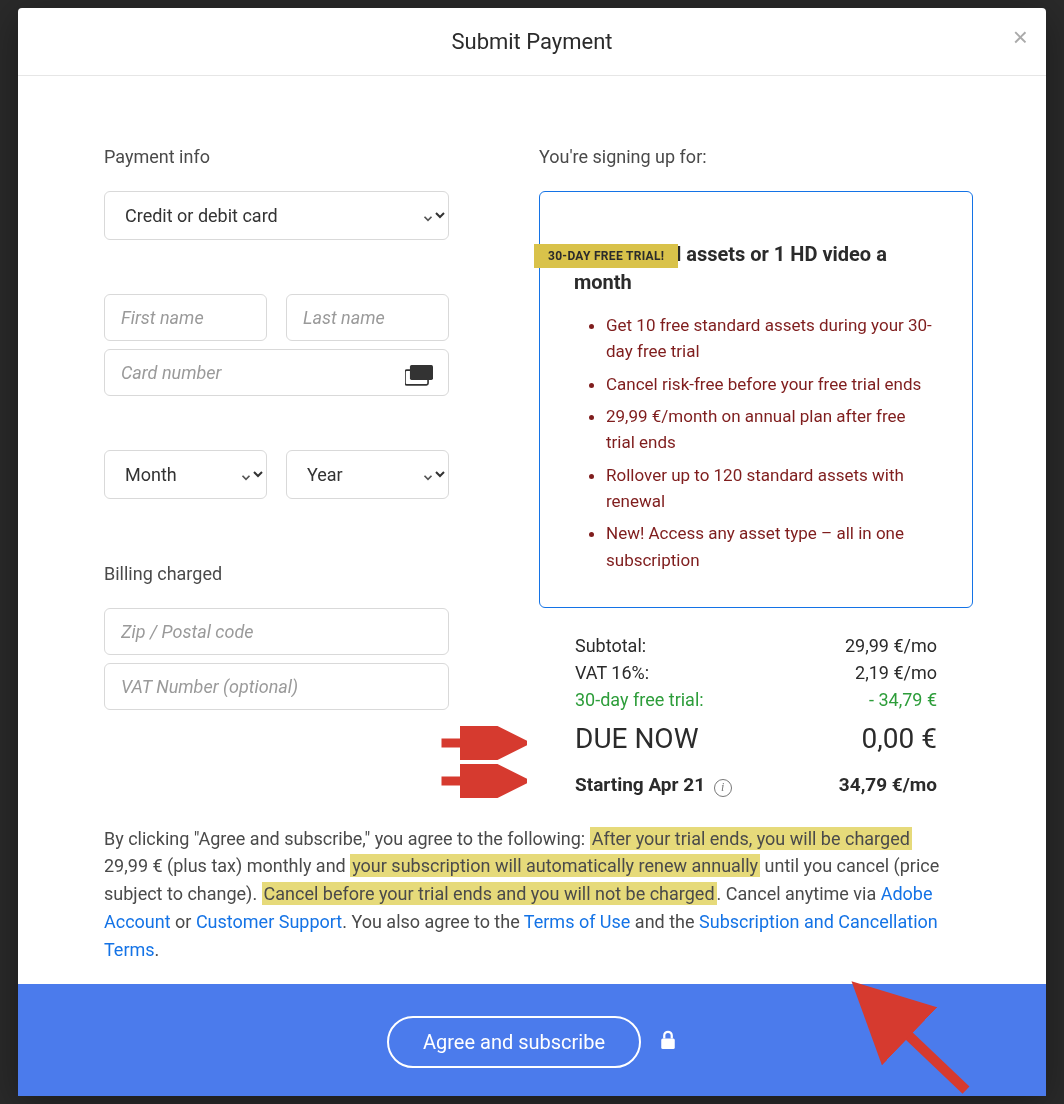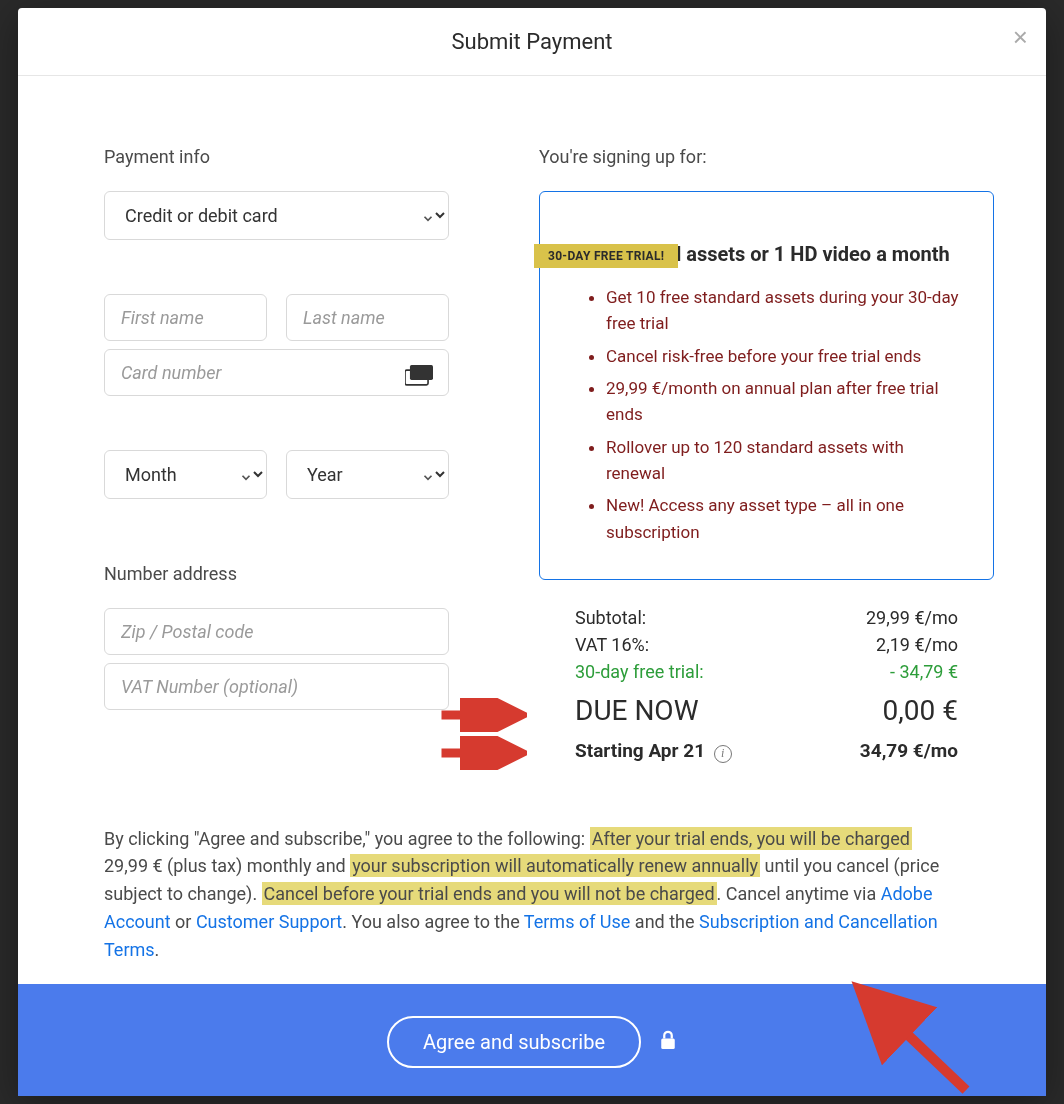--- a/index.html
+++ b/index.html
@@ -28,21 +28,21 @@
     justify-content: center;
     position: relative;
   }
   .modal-title { font-size: 22px; color: #2b2b2b; font-weight: 400; }
   .close-btn {
     position: absolute; right: 18px; top: 14px;
     font-size: 26px; color: #aaa; cursor: pointer; background:none;border:none;
   }
   .modal-body {
     flex: 1;
-    padding: 70px 52px 20px 86px;
+    padding: 70px 73px 20px 86px;
     display: flex;
     gap: 90px;
     overflow: hidden;
   }
   .col-left { width: 345px; }
   .col-right { flex:1; position: relative; }
   .section-label { font-size: 18px; color: #4a4a4a; margin-bottom: 24px; }
   .field, .select {
     width: 100%;
     border: 1px solid #d9d9d9;
@@ -80,21 +80,21 @@
     text-transform: uppercase;
     margin-top: 32px;
   }
   .plan-title { font-size: 20px; font-weight:700; color:#2b2b2b; margin-top:18px; margin-bottom:16px; line-height:1.4; }
   .plan-box ul { list-style: disc; padding-left: 32px; color:#7f1d1d; font-size:17px; line-height:1.55; }
   .plan-box li { margin-bottom: 6px; }
   .totals { padding: 0 36px 0 36px; font-size:18px; color:#2b2b2b; position:relative; }
   .trow { display:flex; justify-content:space-between; padding:3px 0; }
   .trow.trial { color:#2d9d3a; }
   .trow.due { font-weight:400; font-size:28px; margin-top:6px; }
-  .trow.start { font-weight:700; font-size:19px; margin-top:6px; }
+  .trow.start { font-weight:700; font-size:19px; margin-top:12px; }
   .info-icon {
     display:inline-flex; width:18px; height:18px; border:1.5px solid #777; border-radius:50%;
     align-items:center; justify-content:center; font-size:12px; color:#777; font-style: italic;
     font-family: Georgia, serif; margin-left:4px; font-weight:400;
   }
   .terms {
     padding: 24px 86px 20px 86px;
     font-size: 18px;
     color: #4a4a4a;
     line-height: 1.55;
@@ -176,21 +176,21 @@
             <option>Year</option>
           </select>
           <span class="chev">
             <svg width="14" height="14" viewBox="0 0 24 24" fill="none" stroke="currentColor" stroke-width="3">
                 <polyline points="6 9 12 15 18 9"></polyline>
               </svg>
           </span>
         </div>
       </div>
 
-      <div class="section-label" style="margin-top:56px;">Number address</div>
+      <div class="section-label" style="margin-top:56px;">Billing charged</div>
       <input class="field" placeholder="Zip / Postal code" style="">
       <input class="field" placeholder="VAT Number (optional)" style="">
     </div>
 
     <div class="col-right">
       <div class="section-label">You're signing up for:</div>
 
       <div class="plan-box">
         <div class="trial-badge">30-DAY FREE TRIAL!</div>
         <div class="plan-title">10 standard assets or 1 HD video a month</div>

